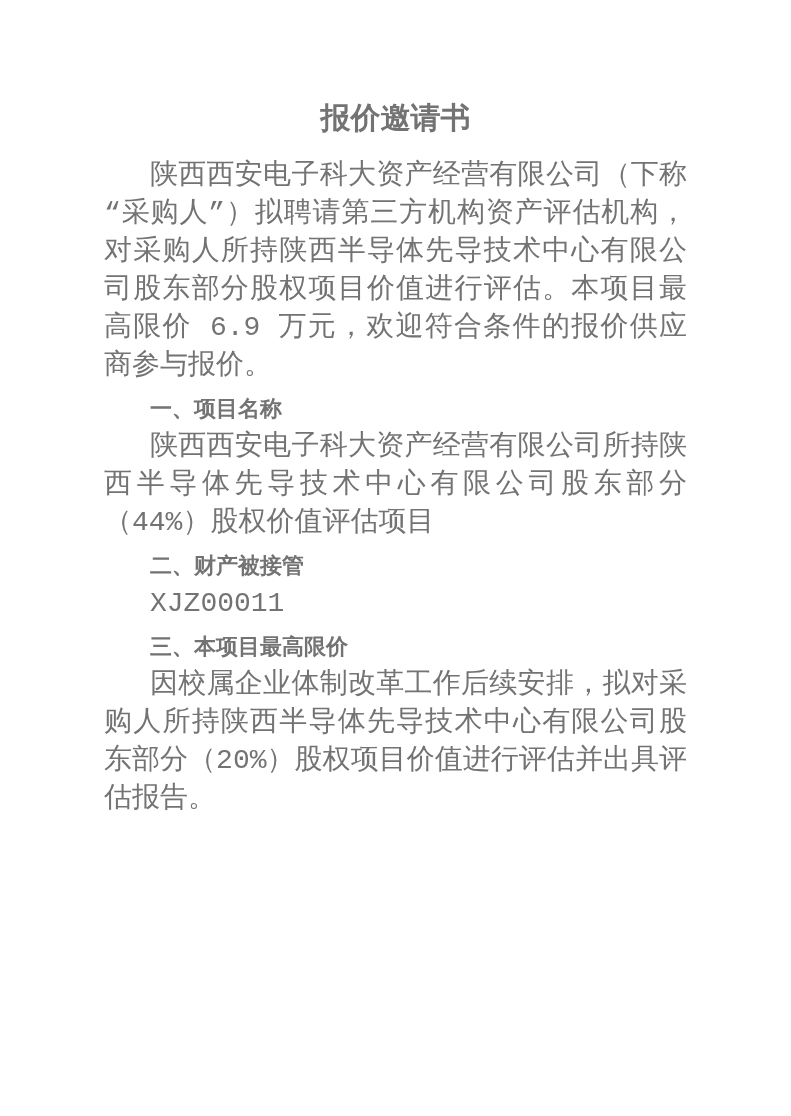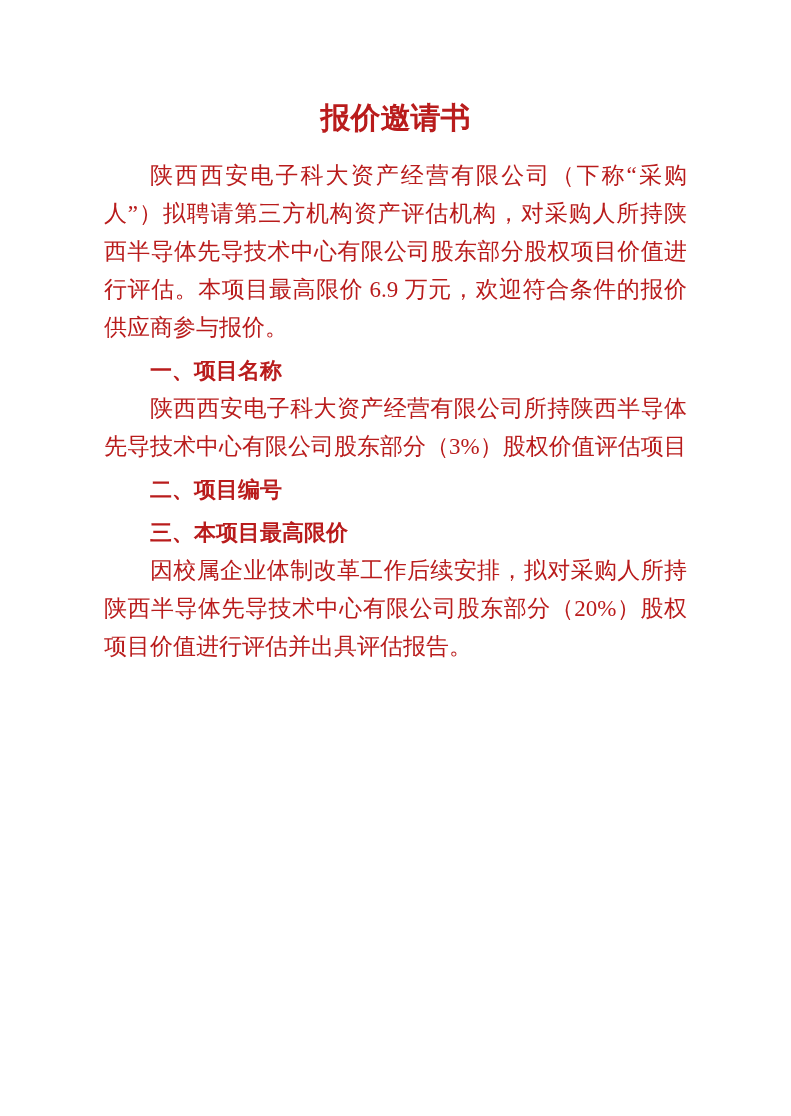--- a/index.html
+++ b/index.html
@@ -11,34 +11,34 @@
     width: 791px;
     height: 1116px;
     overflow: hidden;
   }
   .page {
     box-sizing: border-box;
     width: 791px;
     height: 884px;
     padding: 96px 104px 6px 104px;
     background: #ffffff;
-    color: #b91c1c;
+    color: #737373;
   }
   .doc-title {
     margin: 0 0 17px 0;
     font-family: "Liberation Serif", "DejaVu Serif", serif;
     font-size: 30px;
     line-height: 44px;
     font-weight: bold;
     text-align: center;
   }
   .para {
     margin: 0;
-    font-family: Liberation Serif, serif;
-    font-size: 23px;
+    font-family: Liberation Mono, monospace;
+    font-size: 28px;
     line-height: 38px;
     text-align: justify;
     text-align-last: left;
     text-justify: inter-ideograph;
     word-break: normal;
     overflow-wrap: break-word;
   }
   .indent {
     text-indent: 46px;
   }
@@ -54,21 +54,22 @@
 </head>
 <body>
 
 <div class="page">
 
   <h1 class="doc-title">报价邀请书</h1>
 
   <p class="para indent">陕西西安电子科大资产经营有限公司（下称“采购人”）拟聘请第三方机构资产评估机构，对采购人所持陕西半导体先导技术中心有限公司股东部分股权项目价值进行评估。本项目最高限价 6.9 万元，欢迎符合条件的报价供应商参与报价。</p>
 
   <h2 class="sec-heading">一、项目名称</h2>
-  <p class="para indent">陕西西安电子科大资产经营有限公司所持陕西半导体先导技术中心有限公司股东部分（3%）股权价值评估项目</p>
+  <p class="para indent">陕西西安电子科大资产经营有限公司所持陕西半导体先导技术中心有限公司股东部分（44%）股权价值评估项目</p>
 
-  <h2 class="sec-heading">二、项目编号</h2>
+  <h2 class="sec-heading">二、财产被接管</h2>
+  <p class="para indent">XJZ00011</p>
 
   <h2 class="sec-heading">三、本项目最高限价</h2>
   <p class="para indent">因校属企业体制改革工作后续安排，拟对采购人所持陕西半导体先导技术中心有限公司股东部分（20%）股权项目价值进行评估并出具评估报告。</p>
 
 
 </div>
 
 </body></html>

